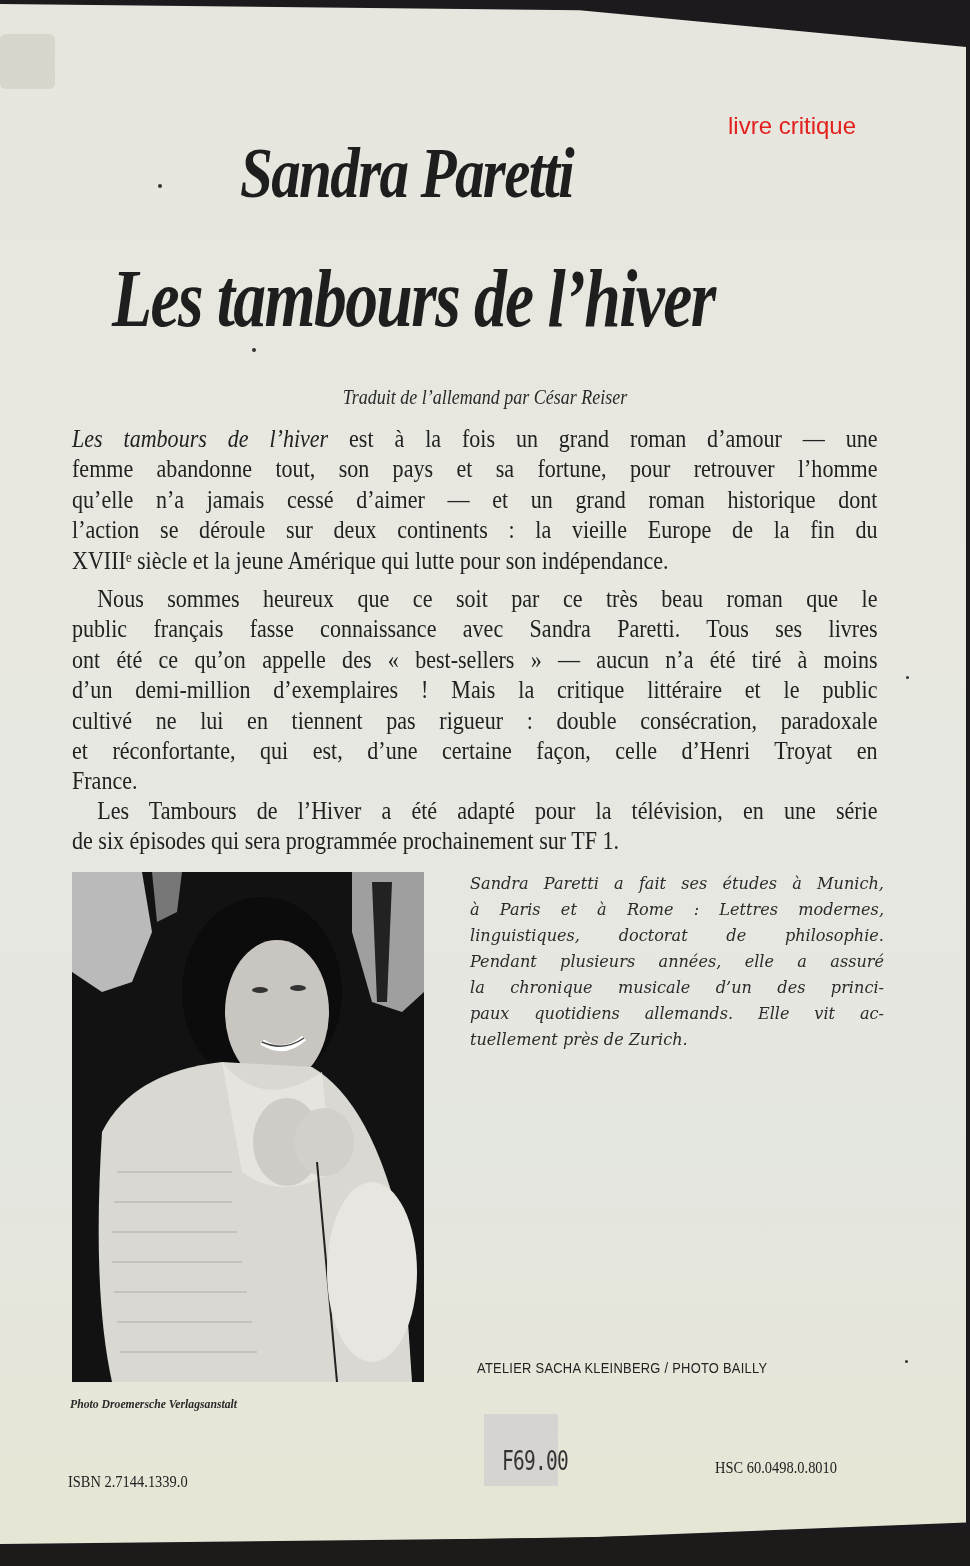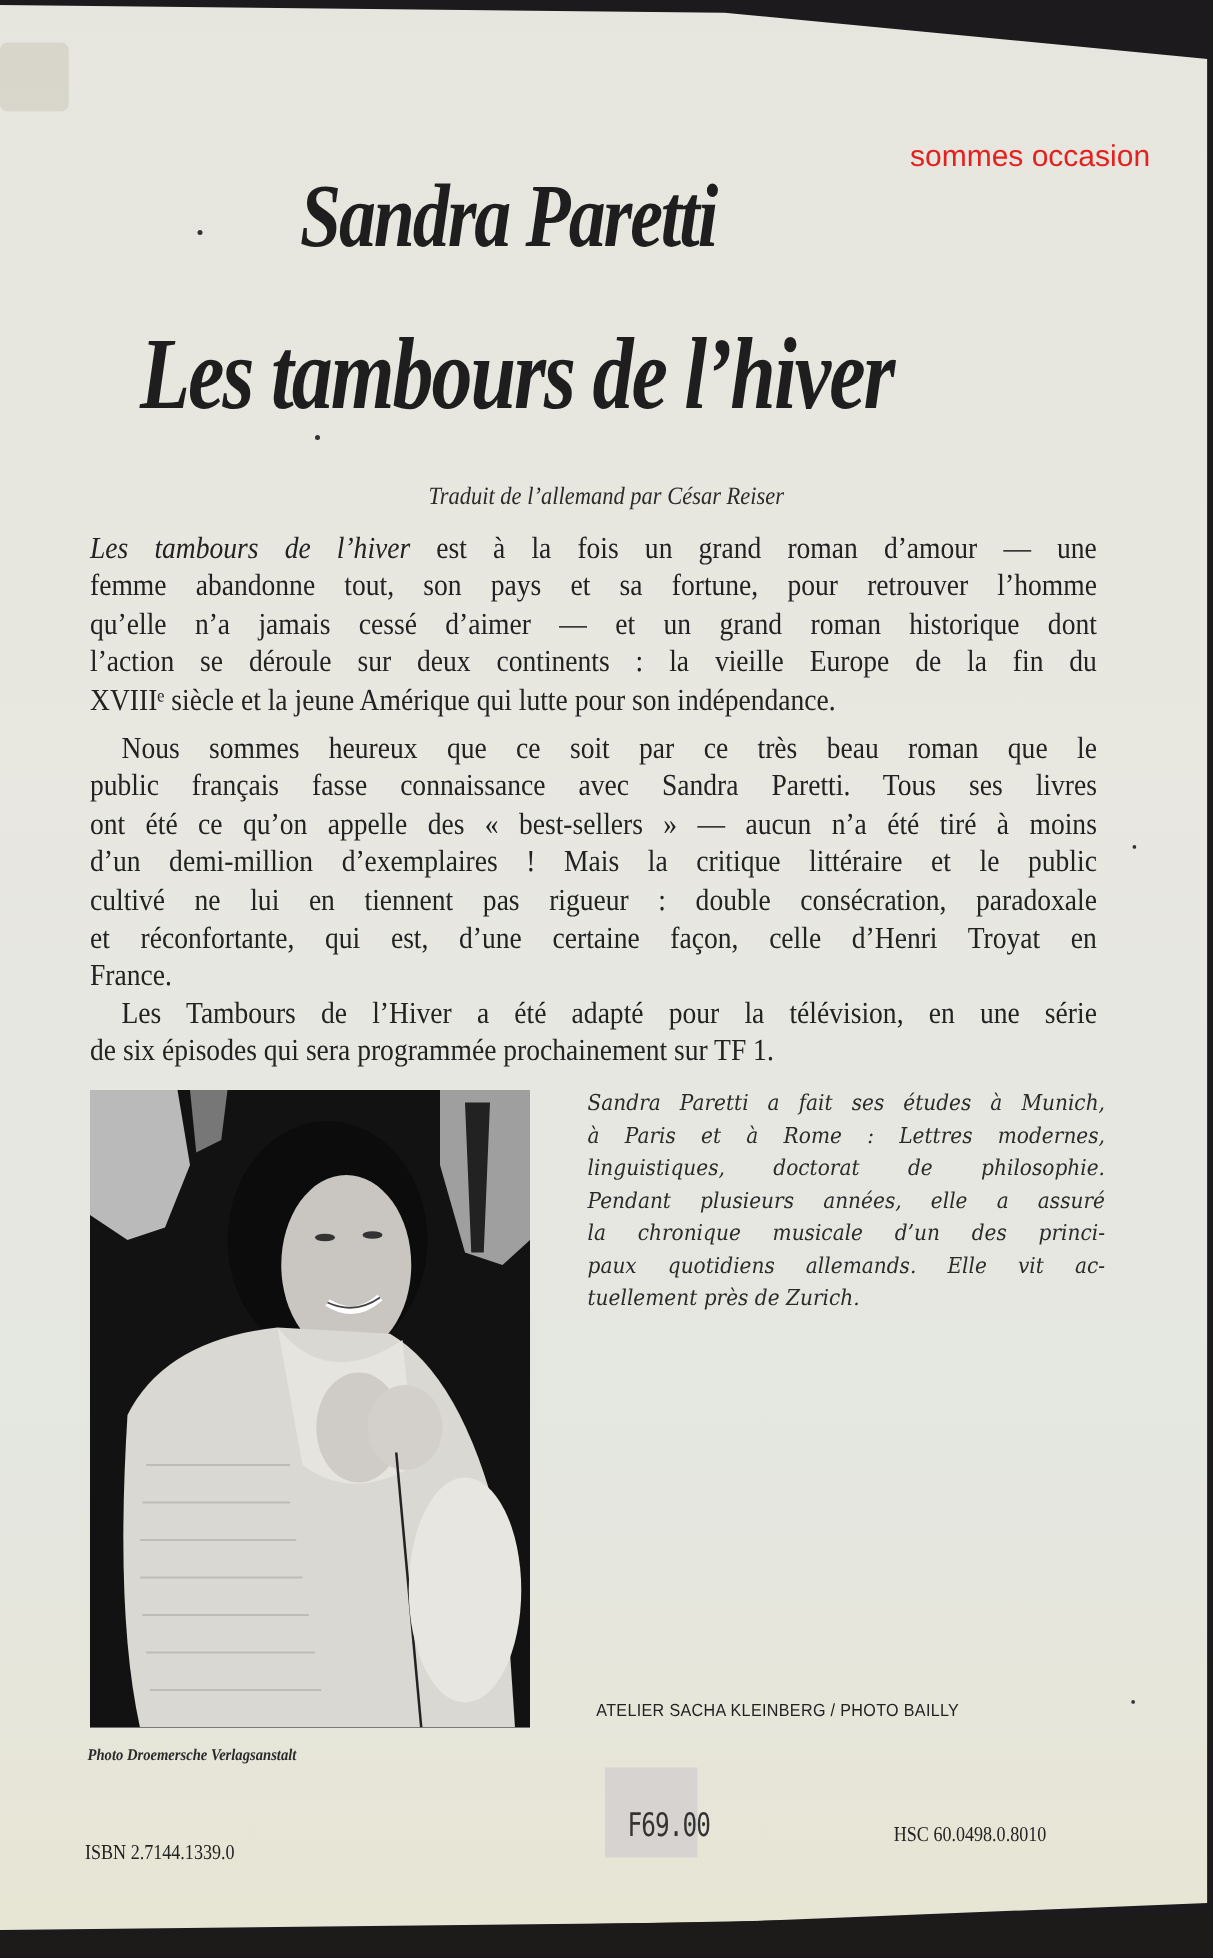--- a/index.html
+++ b/index.html
@@ -96,21 +96,21 @@
       clip-path: polygon(0 50%, 60% 20%, 100% 0, 100% 100%, 0 100%);
     }
   </style>
 </head>
 <body>
 
 <div class="cover">
   <div class="stain"></div>
 </div>
 
-<div class="watermark">sommes occasion</div>
+<div class="watermark">livre critique</div>
 
 <div class="dot" style="left:158px; top:184px;"></div>
 <div class="author">Sandra Paretti</div>
 <div class="title">Les tambours de l’hiver</div>
 <div class="dot" style="left:252px; top:348px;"></div>
 
 <div class="translator">Traduit de l’allemand par César Reiser</div>
 
 <div class="body-text" style="top:424px;">
   <span class="line"><i>Les tambours de l’hiver</i><span> est à la fois un grand roman d’amour — une</span></span>

